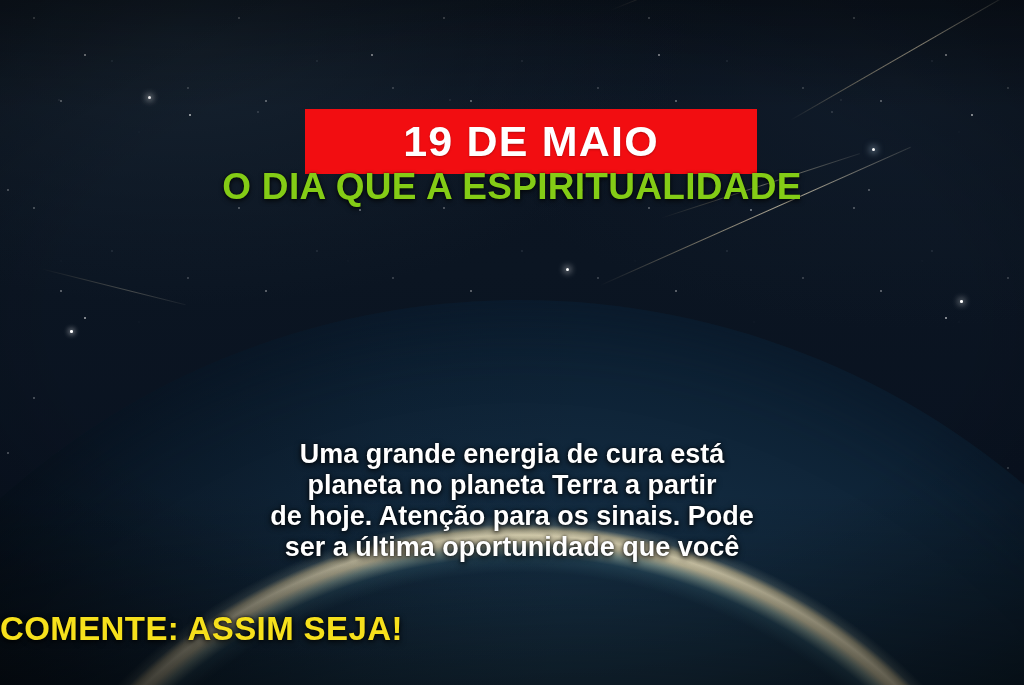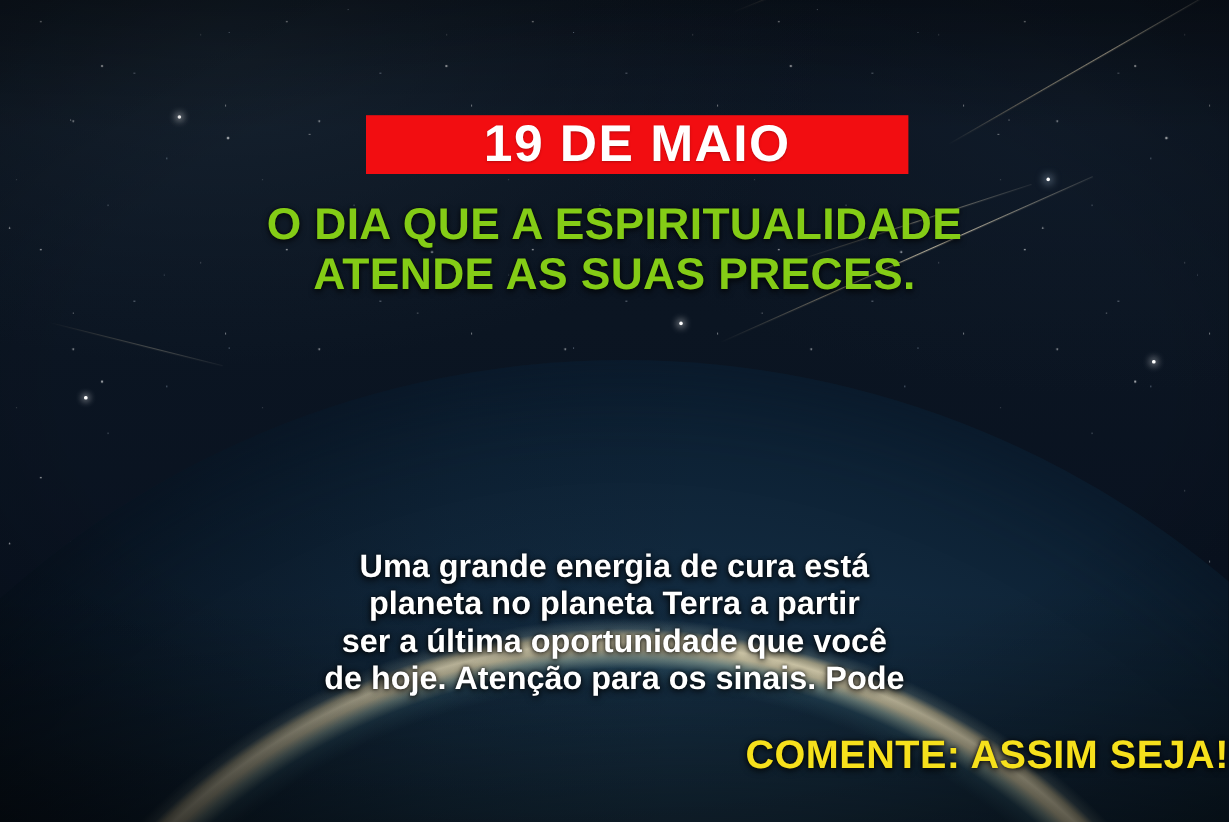--- a/index.html
+++ b/index.html
@@ -194,23 +194,23 @@
   
   .content {
     position: absolute;
     inset: 0;
     z-index: 5;
   }
 
   .date-banner {
     position: absolute;
     left: 305px;
-    top: 96px;
+    top: 109px;
     width: 452px;
-    height: 49px;
+    height: 65px;
     background: #f20d11;
     display: flex;
     align-items: center;
     justify-content: center;
   }
   .date-banner span {
     color: #ffffff;
     font-size: 43px;
     font-weight: bold;
     letter-spacing: 1.2px;
@@ -232,38 +232,38 @@
     letter-spacing: .3px;
     text-shadow: 0 2px 5px rgba(0,0,0,.75), 0 0 2px rgba(0,0,0,.6);
     padding: 0 36px;
   }
   .headline .l2 { display: block; }
 
   .body-copy {
     position: absolute;
     left: 0;
     right: 0;
-    top: 457px;
+    top: 439px;
     text-align: center;
     color: #ffffff;
     font-size: 27px;
     font-weight: bold;
     line-height: 1.145;
     letter-spacing: 0;
     padding: 0 46px;
     text-shadow: 0 2px 6px rgba(0,0,0,.85), 0 0 3px rgba(0,0,0,.7);
   }
   .body-copy span { display: block; white-space: nowrap; }
 
   .cta {
     position: absolute;
     left: 0;
     right: 0;
     top: 612px;
-    text-align: right;
+    text-align: left;
     color: #f6e01c;
     font-size: 33px;
     font-weight: bold;
     letter-spacing: .4px;
     line-height: 1;
     text-shadow: 0 2px 6px rgba(0,0,0,.85), 0 0 3px rgba(0,0,0,.7);
   }
 </style>
 </head>
 <body>
@@ -297,28 +297,27 @@
   <div class="vignette"></div>
 
   <div class="content">
 
     <div class="date-banner">
       <span>19 DE MAIO</span>
     </div>
 
     <div class="headline">
       <span class="l1">O DIA QUE A ESPIRITUALIDADE</span>
-      <span class="l2">ATENDE AS SUAS PRECES.</span>
     </div>
 
     <div class="body-copy">
       <span>Uma grande energia de cura está</span>
       <span>planeta no planeta Terra a partir</span>
+      <span>de hoje. Atenção para os sinais. Pode</span>
       <span>ser a última oportunidade que você</span>
-      <span>de hoje. Atenção para os sinais. Pode</span>
     </div>
 
     <div class="cta">
       <span>COMENTE: ASSIM SEJA!</span>
     </div>
 
   </div>
 </div>
 
 </body></html>

